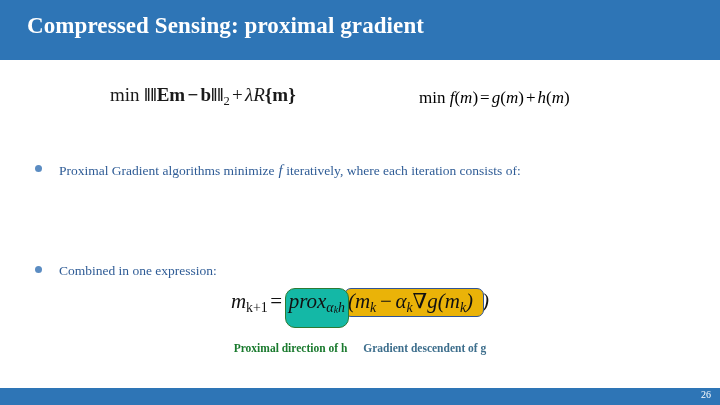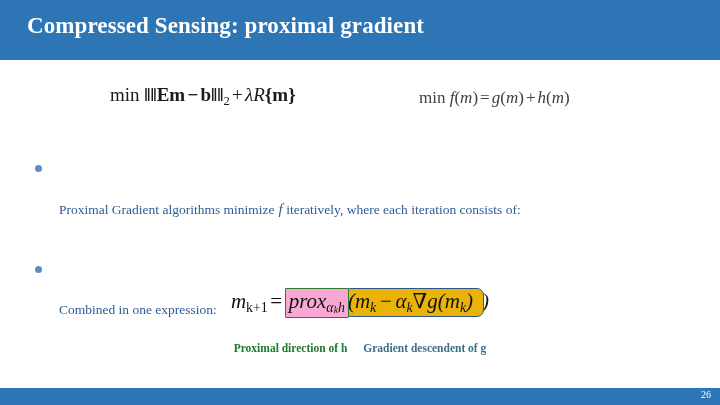--- a/index.html
+++ b/index.html
@@ -75,21 +75,21 @@
     top: 0;
     font-size: 19px;
     color: #1a1a1a;
     white-space: nowrap;
   }
   .formula-right {
     position: absolute;
     left: 419px;
     top: 4px;
     font-size: 17px;
-    color: #404040;
+    color: #000000;
     white-space: nowrap;
   }
   .mi { font-style: italic; }
   .mb { font-weight: bold; font-style: normal; }
   .mup { font-style: normal; }
   .sub {
     font-size: 0.66em;
     vertical-align: -0.28em;
     font-style: italic;
   }
@@ -112,22 +112,21 @@
     border-radius: 50%;
     background: #5b8cc2;
     margin-top: 7px;
     margin-right: 17px;
     flex: 0 0 auto;
   }
   .bullet-label {
     font-size: 13.5px;
     color: #2f5c96;
     white-space: nowrap;
-    line-height: 16px;
-    margin-top: 43px;
+    line-height: 24px;
   }
   .bullet-1 { left: 35px; top: 98px; }
   .bullet-2 { left: 35px; top: 199px; }
 
   .numbered {
     position: absolute;
     left: 88px;
     font-size: 13.5px;
     color: #2f5c96;
     white-space: nowrap;
@@ -149,23 +148,23 @@
     width: 720px;
     text-align: center;
     font-size: 21px;
     color: #111111;
     white-space: nowrap;
   }
   .eq-lhs { font-style: italic; }
   .box-green {
     display: inline-block;
     border: 1.6px solid #2d7a33;
-    background: #f9a8d4;
-    border-radius: 1px;
-    padding: 1px 3px 1px 3px;
+    background: #14b8a6;
+    border-radius: 10px;
+    padding: 1px 3px 11px 3px;
     font-style: italic;
     line-height: 1.12;
     position: relative;
     z-index: 2;
   }
   .box-blue {
     display: inline-block;
     border: 1.6px solid #2f5496;
     background: #eab308;
     border-radius: 7px;

